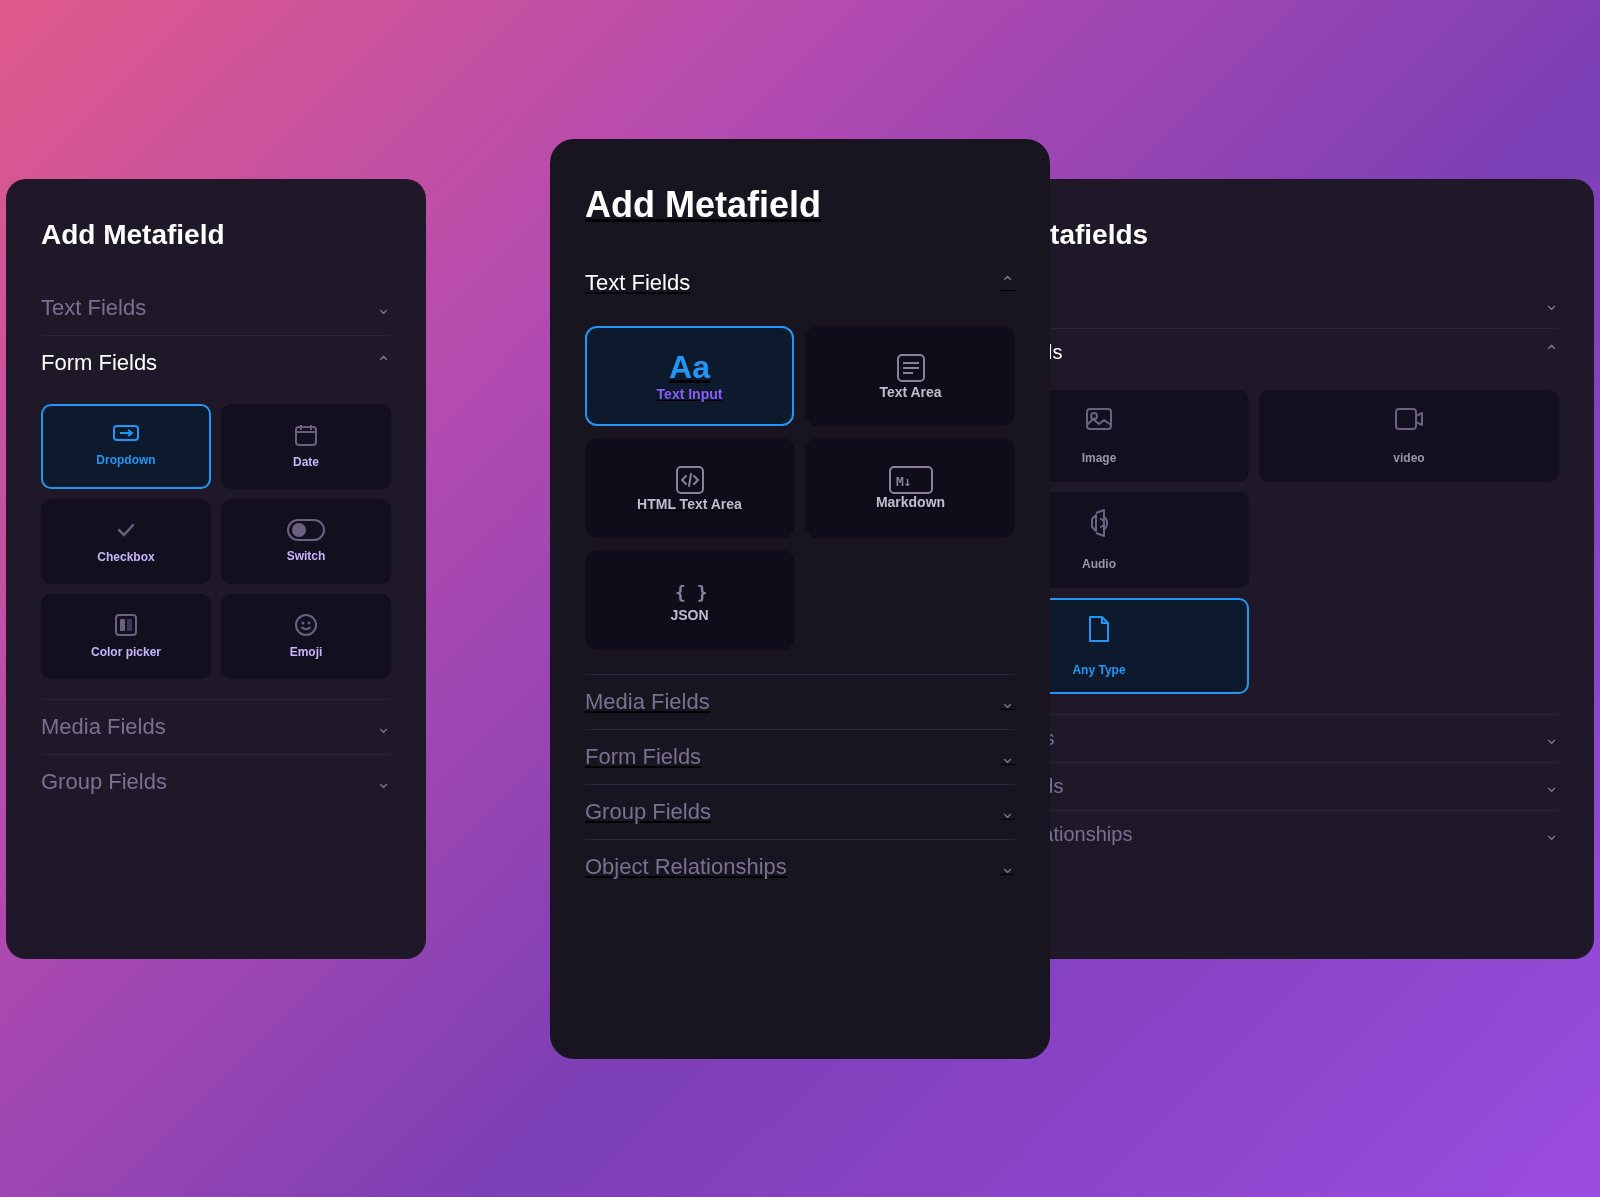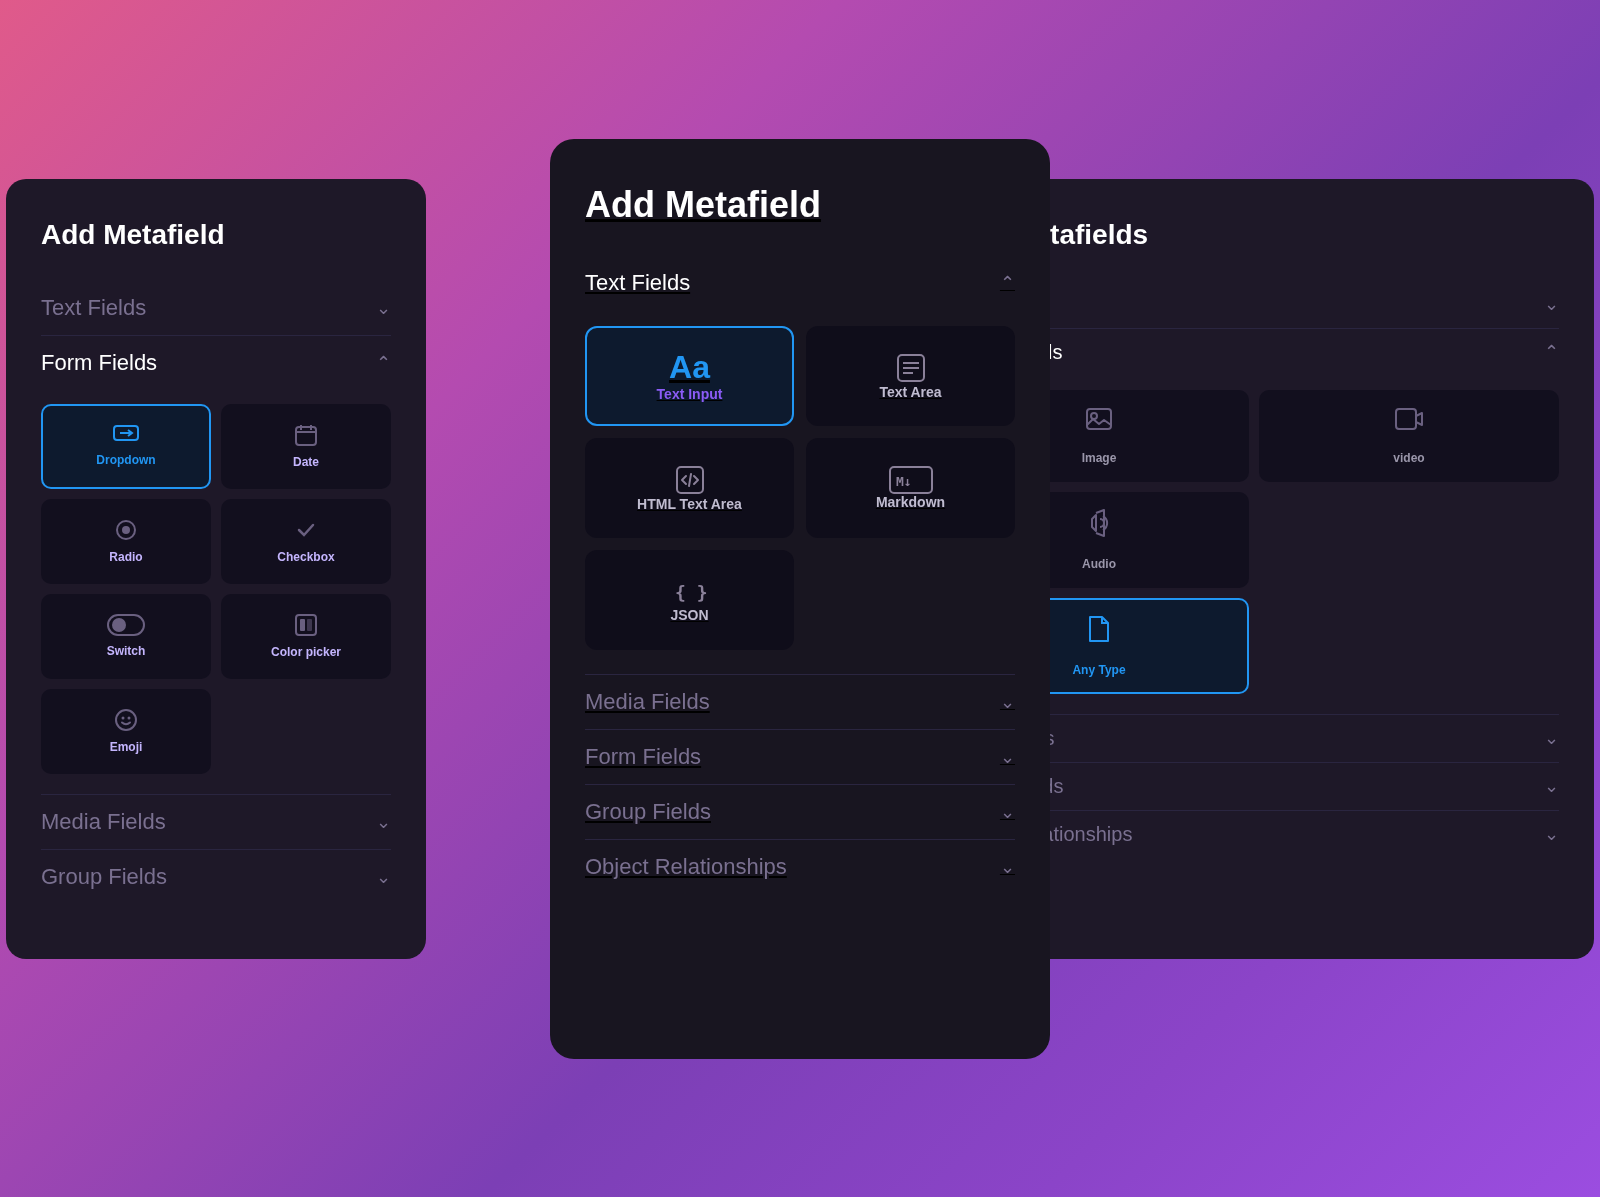--- a/index.html
+++ b/index.html
@@ -294,29 +294,20 @@
           <svg width="24" height="24" viewBox="0 0 24 24" fill="none">
             <rect x="2" y="4" width="20" height="18" rx="3" stroke="#6a6080" stroke-width="2"></rect>
             <line x1="2" y1="9" x2="22" y2="9" stroke="#6a6080" stroke-width="2"></line>
             <line x1="7" y1="2" x2="7" y2="7" stroke="#6a6080" stroke-width="2"></line>
             <line x1="17" y1="2" x2="17" y2="7" stroke="#6a6080" stroke-width="2"></line>
           </svg>
         </div>
         <span class="field-item-label">Date</span>
       </div>
 
-      <div class="field-item-sm">
-        <div class="icon-container">
-          <svg width="24" height="24" viewBox="0 0 24 24" fill="none">
-            <circle cx="12" cy="12" r="9" stroke="#6a6080" stroke-width="2"></circle>
-            <circle cx="12" cy="12" r="4" fill="#6a6080"></circle>
-          </svg>
-        </div>
-        <span class="field-item-label">Radio</span>
-      </div>
 
       <div class="field-item-sm">
         <div class="icon-container">
           <svg width="24" height="24" viewBox="0 0 24 24" fill="none">
             <polyline points="5,12 10,17 19,7" stroke="#6a6080" stroke-width="2.5" fill="none" stroke-linecap="round"></polyline>
           </svg>
         </div>
         <span class="field-item-label">Checkbox</span>
       </div>
 

